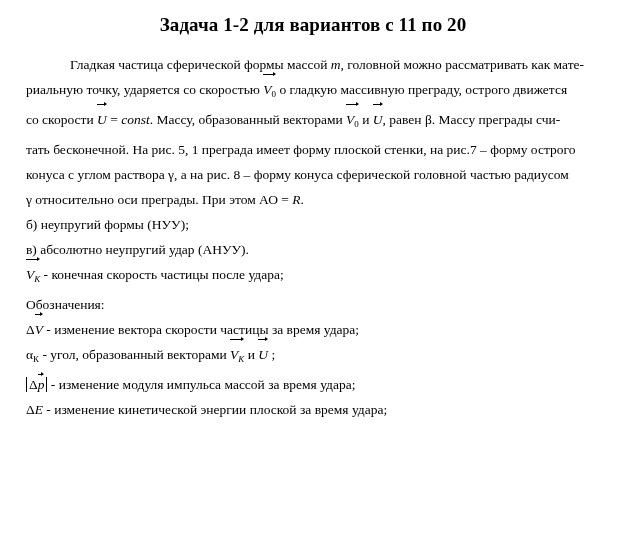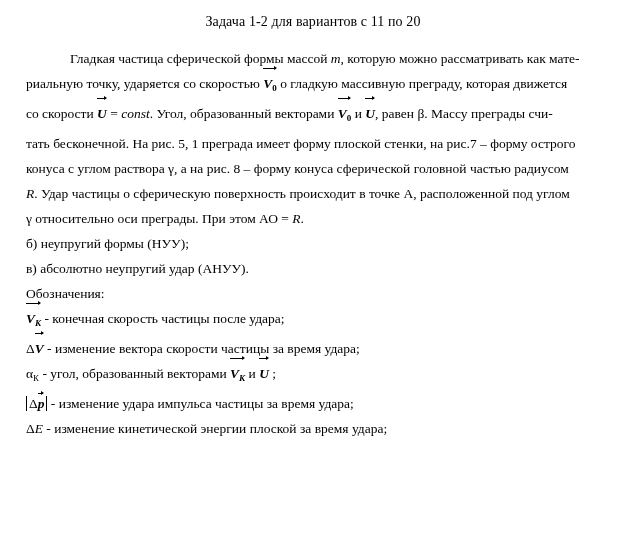--- a/index.html
+++ b/index.html
@@ -16,22 +16,22 @@
   }
   .page {
     width: 626px;
     height: 553px;
     box-sizing: border-box;
     padding: 14px 26px 0 26px;
     position: relative;
   }
   .doc-title {
     text-align: center;
-    font-weight: normal;
-    font-size: 14px;
+    font-weight: bold;
+    font-size: 19px;
     margin: 0 0 16px 0;
     letter-spacing: 0.1px;
   }
   .para {
     font-size: 13.5px;
     line-height: 25px;
     text-align: justify;
     margin: 0;
   }
   .para.first {
@@ -45,21 +45,20 @@
   }
   .line.indent {
     text-indent: 44px;
   }
   .it { font-style: italic; }
   .vecwrap {
     position: relative;
     display: inline-block;
     font-style: italic;
     padding-top: 0;
-    font-weight: bold;
   }
   .vecwrap .bar {
     position: absolute;
     left: 0;
     right: 1px;
     top: -3px;
     height: 1px;
     background: #000;
   }
   .vecwrap .bar::after {
@@ -91,66 +90,63 @@
   }
 </style>
 </head>
 <body>
 
 <div class="page">
 
   <div class="doc-title">Задача 1-2 для вариантов с 11 по 20</div>
 
   <div class="para first">
-    <span>Гладкая частица сферической формы массой </span><span class="it">m</span><span>, которую можно рассматривать как мате-</span>
+    <span>Гладкая частица сферической формы массой </span><span class="it">m</span><span>, головной можно рассматривать как мате-</span>
   </div>
 
   <div class="para">
-    <span>риальную точку, ударяется со скоростью </span><span class="vecwrap"><span class="bar"></span><span>V</span><sub>0</sub></span><span> о гладкую массивную преграду, которая движется</span>
+    <span>риальную точку, ударяется со скоростью </span><span class="vecwrap"><span class="bar"></span><span>V</span><sub>0</sub></span><span> о гладкую массивную преграду, острого движется</span>
   </div>
 
   <div class="para">
-    <span>со скорости </span><span class="vecwrap"><span class="bar"></span><span>U</span></span><span> = </span><span class="it">const</span><span>. Угол, образованный векторами </span><span class="vecwrap"><span class="bar"></span><span>V</span><sub>0</sub></span><span> и </span><span class="vecwrap"><span class="bar"></span><span>U</span></span><span>, равен β. Массу преграды счи-</span>
+    <span>со скорости </span><span class="vecwrap"><span class="bar"></span><span>U</span></span><span> = </span><span class="it">const</span><span>. Массу, образованный векторами </span><span class="vecwrap"><span class="bar"></span><span>V</span><sub>0</sub></span><span> и </span><span class="vecwrap"><span class="bar"></span><span>U</span></span><span>, равен β. Массу преграды счи-</span>
   </div>
 
   <div class="para">
     <span>тать бесконечной. На рис. 5, 1 преграда имеет форму плоской стенки, на рис.7 – форму острого</span>
   </div>
 
   <div class="para">
     <span>конуса с углом раствора γ, а на рис. 8 – форму конуса сферической головной частью радиусом</span>
   </div>
 
-  <div class="para">
-    <span class="it">R</span><span>. Удар частицы о сферическую поверхность происходит в точке А, расположенной под углом</span>
-  </div>
 
   <div class="para">
     <span>γ относительно оси преграды. При этом АО = </span><span class="it">R</span><span>.</span>
   </div>
 
 
   <div class="line">б) неупругий формы (НУУ);</div>
   <div class="line">в) абсолютно неупругий удар (АНУУ).</div>
 
-  <div class="line">Обозначения:</div>
-
   <div class="line">
     <span class="vecwrap"><span class="bar"></span><span>V</span><span class="sub-it">К</span></span><span> - конечная скорость частицы после удара;</span>
   </div>
+
+  <div class="line">Обозначения:</div>
 
   <div class="line">
     <span>Δ</span><span class="vecwrap"><span class="bar"></span><span>V</span></span><span> - изменение вектора скорости частицы за время удара;</span>
   </div>
 
   <div class="line">
     <span>α</span><sub>К</sub><span> - угол, образованный векторами </span><span class="vecwrap"><span class="bar"></span><span>V</span><span class="sub-it">К</span></span><span> и </span><span class="vecwrap"><span class="bar"></span><span>U</span></span><span> ;</span>
   </div>
 
   <div class="line">
-    <span class="absbar"><span>Δ</span><span class="vecwrap"><span class="bar"></span><span>p</span></span></span><span> - изменение удара импульса частицы за время удара;</span>
+    <span class="absbar"><span>Δ</span><span class="vecwrap"><span class="bar"></span><span>p</span></span></span><span> - изменение модуля импульса массой за время удара;</span>
   </div>
 
   <div class="line">
     <span>Δ</span><span class="it">E</span><span> - изменение кинетической энергии плоской за время удара;</span>
   </div>
 
 </div>
 
 </body></html>

